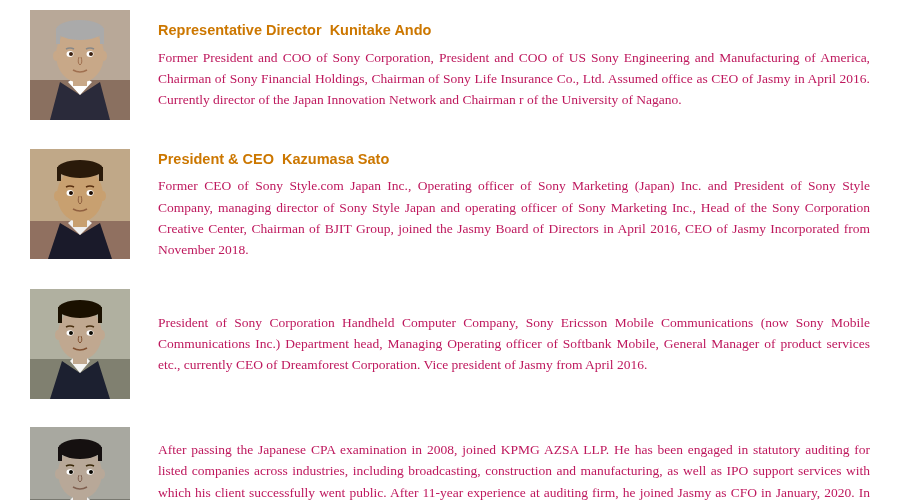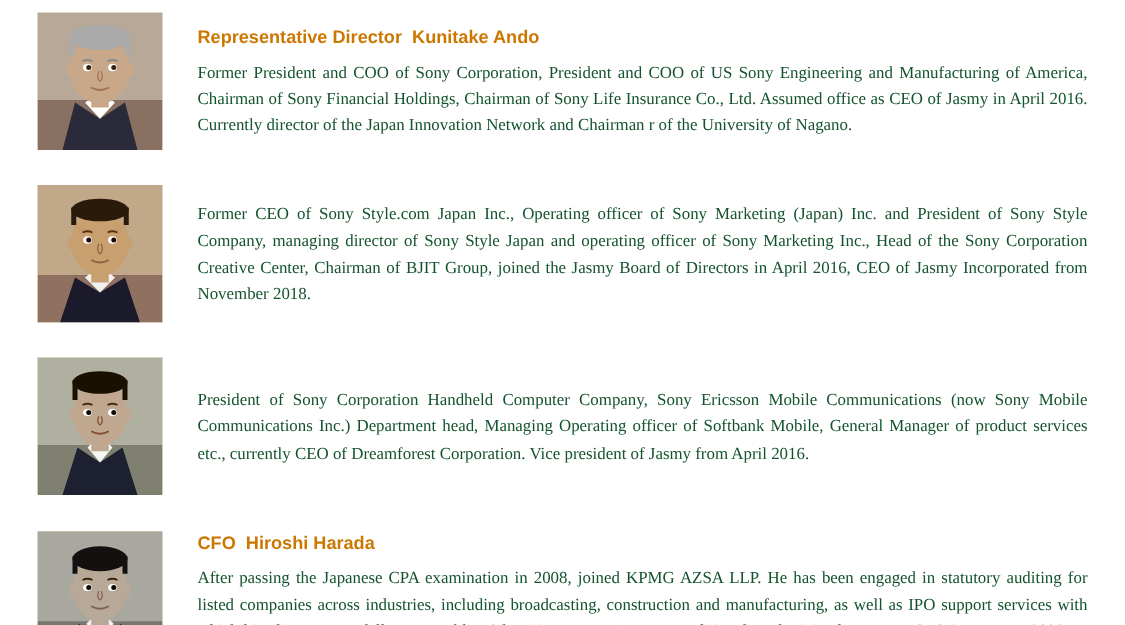--- a/index.html
+++ b/index.html
@@ -38,21 +38,21 @@
       flex: 1;
     }
     .person-title {
       color: #cc7700;
       font-weight: bold;
       font-size: 14.5px;
       margin-bottom: 5px;
       font-family: Arial, sans-serif;
     }
     .person-desc {
-      color: #14532d;
+      color: #be185d;
       text-align: justify;
       font-size: 13.5px;
       line-height: 1.58;
     }
   </style>
 </head>
 <body>
 
 <div class="page">
 <div class="person-block">
@@ -112,20 +112,21 @@
       <ellipse cx="61" cy="44" rx="2" ry="2" fill="#1a0a00"></ellipse>
       <path d="M36 38 Q40 36 44 38" stroke="#5a3010" stroke-width="1.5" fill="none"></path>
       <path d="M56 38 Q60 36 64 38" stroke="#5a3010" stroke-width="1.5" fill="none"></path>
       <path d="M49 47 Q47 53 50 55 Q53 53 51 47" stroke="#906040" stroke-width="1" fill="none"></path>
       <path d="M43 60 Q50 64 57 60" stroke="#906040" stroke-width="1.5" fill="none"></path>
       <ellipse cx="27" cy="47" rx="3" ry="5" fill="#c8a070"></ellipse>
       <ellipse cx="73" cy="47" rx="3" ry="5" fill="#c8a070"></ellipse>
     </svg>
       </div>
       <div class="person-info">
+        <div class="person-title">President &amp; CEO&nbsp;&nbsp;Kazumasa Sato</div>
         <div class="person-desc">Former CEO of Sony Style.com Japan Inc., Operating officer of Sony Marketing (Japan) Inc. and President of Sony Style Company, managing director of Sony Style Japan and operating officer of Sony Marketing Inc., Head of the Sony Corporation Creative Center, Chairman of BJIT Group, joined the Jasmy Board of Directors in April 2016, CEO of Jasmy Incorporated from November 2018.</div>
       </div>
     </div>
     <div class="person-block">
       <div class="person-photo">
         <svg width="100" height="110" viewBox="0 0 100 110" xmlns="http://www.w3.org/2000/svg">
       <rect width="100" height="110" fill="#b0b0a0"></rect>
       <rect y="70" width="100" height="40" fill="#808070"></rect>
       <path d="M20 110 L32 72 L50 84 L68 72 L80 110Z" fill="#1c2030"></path>
       <path d="M40 72 L50 84 L60 72 L56 68 L50 75 L44 68Z" fill="#f5f5f5"></path>
@@ -168,17 +169,16 @@
       <ellipse cx="61" cy="45" rx="2" ry="2" fill="#080600"></ellipse>
       <path d="M36 39 Q40 37 44 39" stroke="#3a2808" stroke-width="1.5" fill="none"></path>
       <path d="M56 39 Q60 37 64 39" stroke="#3a2808" stroke-width="1.5" fill="none"></path>
       <path d="M49 48 Q47 53 50 55 Q53 53 51 48" stroke="#806050" stroke-width="1" fill="none"></path>
       <path d="M43 60 Q50 64 57 60" stroke="#806050" stroke-width="1.5" fill="none"></path>
       <ellipse cx="28" cy="47" rx="3" ry="5" fill="#b8a898"></ellipse>
       <ellipse cx="72" cy="47" rx="3" ry="5" fill="#b8a898"></ellipse>
     </svg>
       </div>
       <div class="person-info">
-        <div class="person-title">CFO&nbsp;&nbsp;Hiroshi Harada</div>
         <div class="person-desc">After passing the Japanese CPA examination in 2008, joined KPMG AZSA LLP. He has been engaged in statutory auditing for listed companies across industries, including broadcasting, construction and manufacturing, as well as IPO support services with which his client successfully went public. After 11-year experience at auditing firm, he joined Jasmy as CFO in January, 2020. In addition to managing accounting, finance and taxation, he is also responsible for investor relations.</div>
       </div>
     </div>
   </div>
 
 </body></html>

